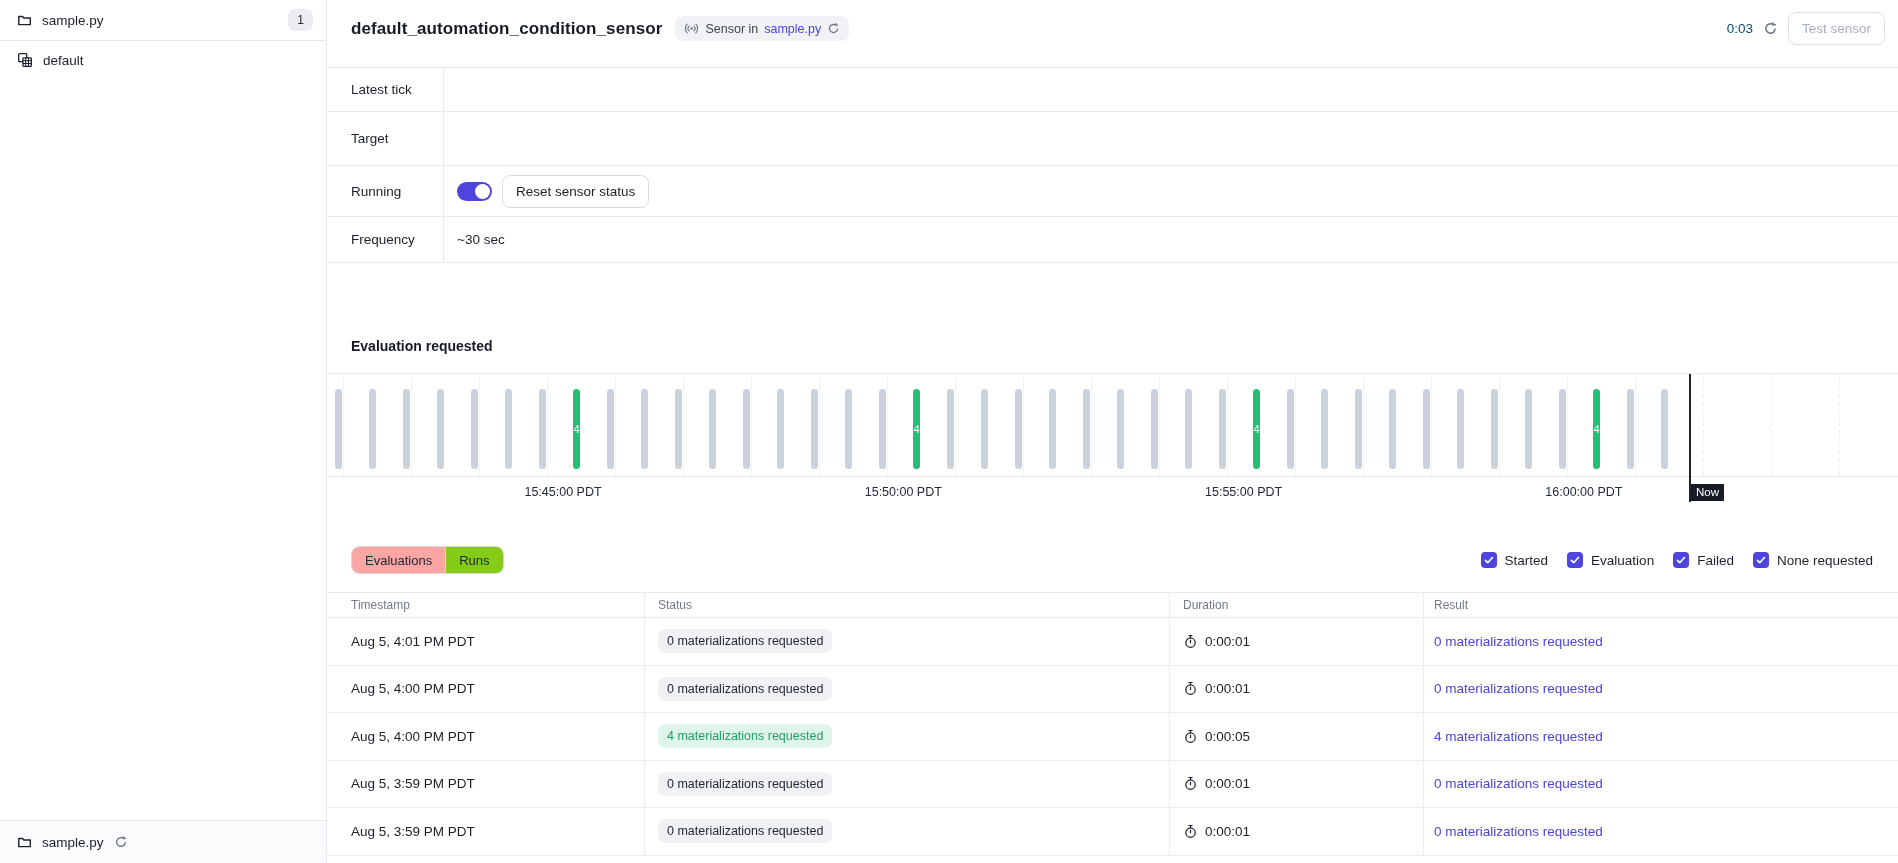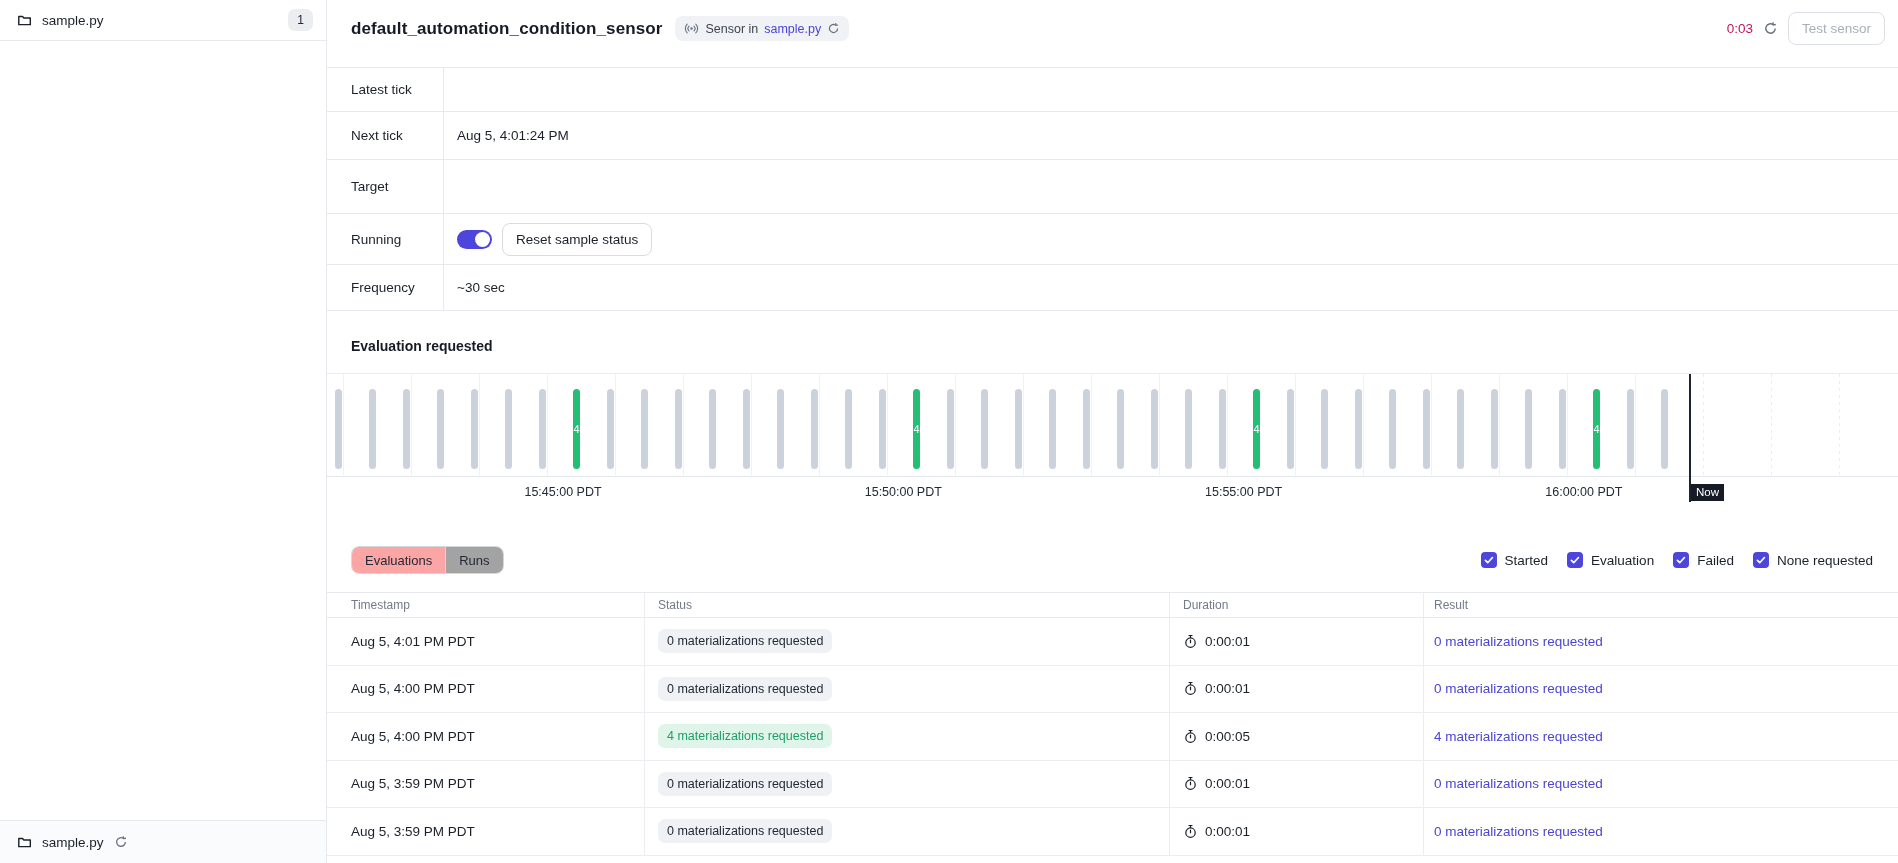--- a/index.html
+++ b/index.html
@@ -27,21 +27,21 @@
   .main { position: absolute; left: 327px; top: 0; width: 1571px; height: 863px; }
 
   .page-header { position: absolute; left: 0; top: 0; width: 100%; height: 57px;
     display: flex; align-items: center; padding: 0 13px 0 24px; }
   .page-title { font-size: 17px; font-weight: 700; color: #161B26; letter-spacing: .1px; }
   .context-pill { margin-left: 13px; display: flex; align-items: center; gap: 6px;
     background: #F1F2F5; border-radius: 8px; padding: 5px 9px; font-size: 12.5px;
     color: #3E4450; }
   .context-pill a, .link { color: #4B45D3; text-decoration: none; cursor: pointer; }
   .header-right { margin-left: auto; display: flex; align-items: center; gap: 10px; }
-  .countdown { font-size: 13.5px; color: #be185d; }
+  .countdown { font-size: 13.5px; color: #0c4a6e; }
   .test-btn { background: #fff; border: 1px solid #DCDFE4; border-radius: 8px;
     padding: 8px 13px; font-size: 13.5px; color: #A9AFBA; font-family: inherit; cursor: default; }
 
   
   .details { position: absolute; left: 0; top: 67px; width: 100%; border-top: 1px solid #E7E9EE; }
   .d-row { display: flex; align-items: stretch; border-bottom: 1px solid #E7E9EE; }
   .d-label { width: 117px; flex: none; border-right: 1px solid #E7E9EE;
     display: flex; align-items: center; padding-left: 24px; font-size: 13.5px; }
   .d-value { display: flex; align-items: center; gap: 10px; padding-left: 13px;
     font-size: 13.5px; }
@@ -73,21 +73,21 @@
     background: #1C222E; z-index: 2; }
   .now-tag { position: absolute; top: 110px; left: 1364px; background: #161B26;
     color: #fff; font-size: 11.5px; padding: 2px 5px 3px; z-index: 2; }
 
   
   .controls { position: absolute; left: 0; top: 546px; width: 100%; height: 28px;
     display: flex; align-items: center; }
   .segmented { margin-left: 24px; display: flex; border: 1px solid #D4D8DE;
     border-radius: 8px; overflow: hidden; height: 28px; }
   .segment { display: flex; align-items: center; padding: 0 13px; font-size: 13px;
-    background: #a3a3a3; color: #232936; cursor: pointer; }
+    background: #84cc16; color: #232936; cursor: pointer; }
   .segment.active { background: #fca5a5; font-weight: 500; border-right: 1px solid #D4D8DE; }
   .filter-group { margin-left: auto; margin-right: 25px; display: flex; gap: 19px; }
   .filter-item { display: flex; align-items: center; gap: 8px; font-size: 13.5px; cursor: pointer; }
   .checkbox { width: 16px; height: 16px; border-radius: 4px; background: #4E46DC;
     display: inline-flex; align-items: center; justify-content: center; }
 
   
   .eval-table { position: absolute; left: 0; top: 592px; width: 100%; }
   .t-grid { display: grid; grid-template-columns: 318px 525px 254px 1fr; }
   .t-head { border-top: 1px solid #E7E9EE; border-bottom: 1px solid #E7E9EE; height: 26px; }
@@ -109,20 +109,30 @@
 <div class="sidebar">
   <div class="sidebar-top">
     <span class="icon">
       <svg width="15" height="15" viewBox="0 0 16 16">
           <path d="M1.9 3.7h4l1.4 1.7h6.9v7H1.9z" fill="none" stroke="#1B202B" stroke-width="1.5" stroke-linejoin="round"></path>
         </svg>
     </span>
     <span class="label">sample.py</span>
     <span class="count-badge">1</span>
   </div>
+  <div class="sidebar-item">
+    <span class="icon">
+      <svg width="16" height="16" viewBox="0 0 16 16" stroke="#1B202B" fill="none">
+        <rect x="1.7" y="1.7" width="8" height="8" rx="0.8" stroke-width="1.3"></rect>
+        <rect x="5.9" y="5.9" width="8.4" height="8.4" rx="0.8" fill="#fff" stroke-width="1.3"></rect>
+        <path d="M5.9 8.7h8.4M5.9 11.5h8.4M8.7 5.9v8.4M11.5 5.9v8.4" stroke-width="1"></path>
+      </svg>
+    </span>
+    <span>default</span>
+  </div>
   <div class="sidebar-bottom">
     <span class="icon">
       <svg width="15" height="15" viewBox="0 0 16 16">
           <path d="M1.9 3.7h4l1.4 1.7h6.9v7H1.9z" fill="none" stroke="#1B202B" stroke-width="1.5" stroke-linejoin="round"></path>
         </svg>
     </span>
     <span>sample.py</span>
     <span class="icon muted-ic">
       <svg width="14" height="14" viewBox="0 0 16 16">
           <path d="M13 8A5 5 0 1 1 10.9 3.9" fill="none" stroke="currentColor" stroke-width="1.5"></path>
@@ -161,36 +171,30 @@
           </svg>
       </span>
       <button class="test-btn">Test sensor</button>
     </span>
   </div>
 
   <div class="details">
     <div class="d-row" style="height:44px">
       <div class="d-label">Latest tick</div>
     </div>
-    <div class="d-row" style="height:48px">
-      <div class="d-label">Next tick</div>
-      <div class="d-value">
-          <span>Aug 5, 4:01:24 PM</span>
-        </div>
-    </div>
     <div class="d-row" style="height:54px">
       <div class="d-label">Target</div>
     </div>
     <div class="d-row" style="height:51px">
       <div class="d-label">Running</div>
       <div class="d-value">
         <span class="toggle">
             <span class="knob"></span>
           </span>
-        <button class="reset-btn">Reset sample status</button>
+        <button class="reset-btn">Reset sensor status</button>
       </div>
     </div>
     <div class="d-row" style="height:46px">
       <div class="d-label">Frequency</div>
       <div class="d-value">
           <span>~30 sec</span>
         </div>
     </div>
   </div>
 

